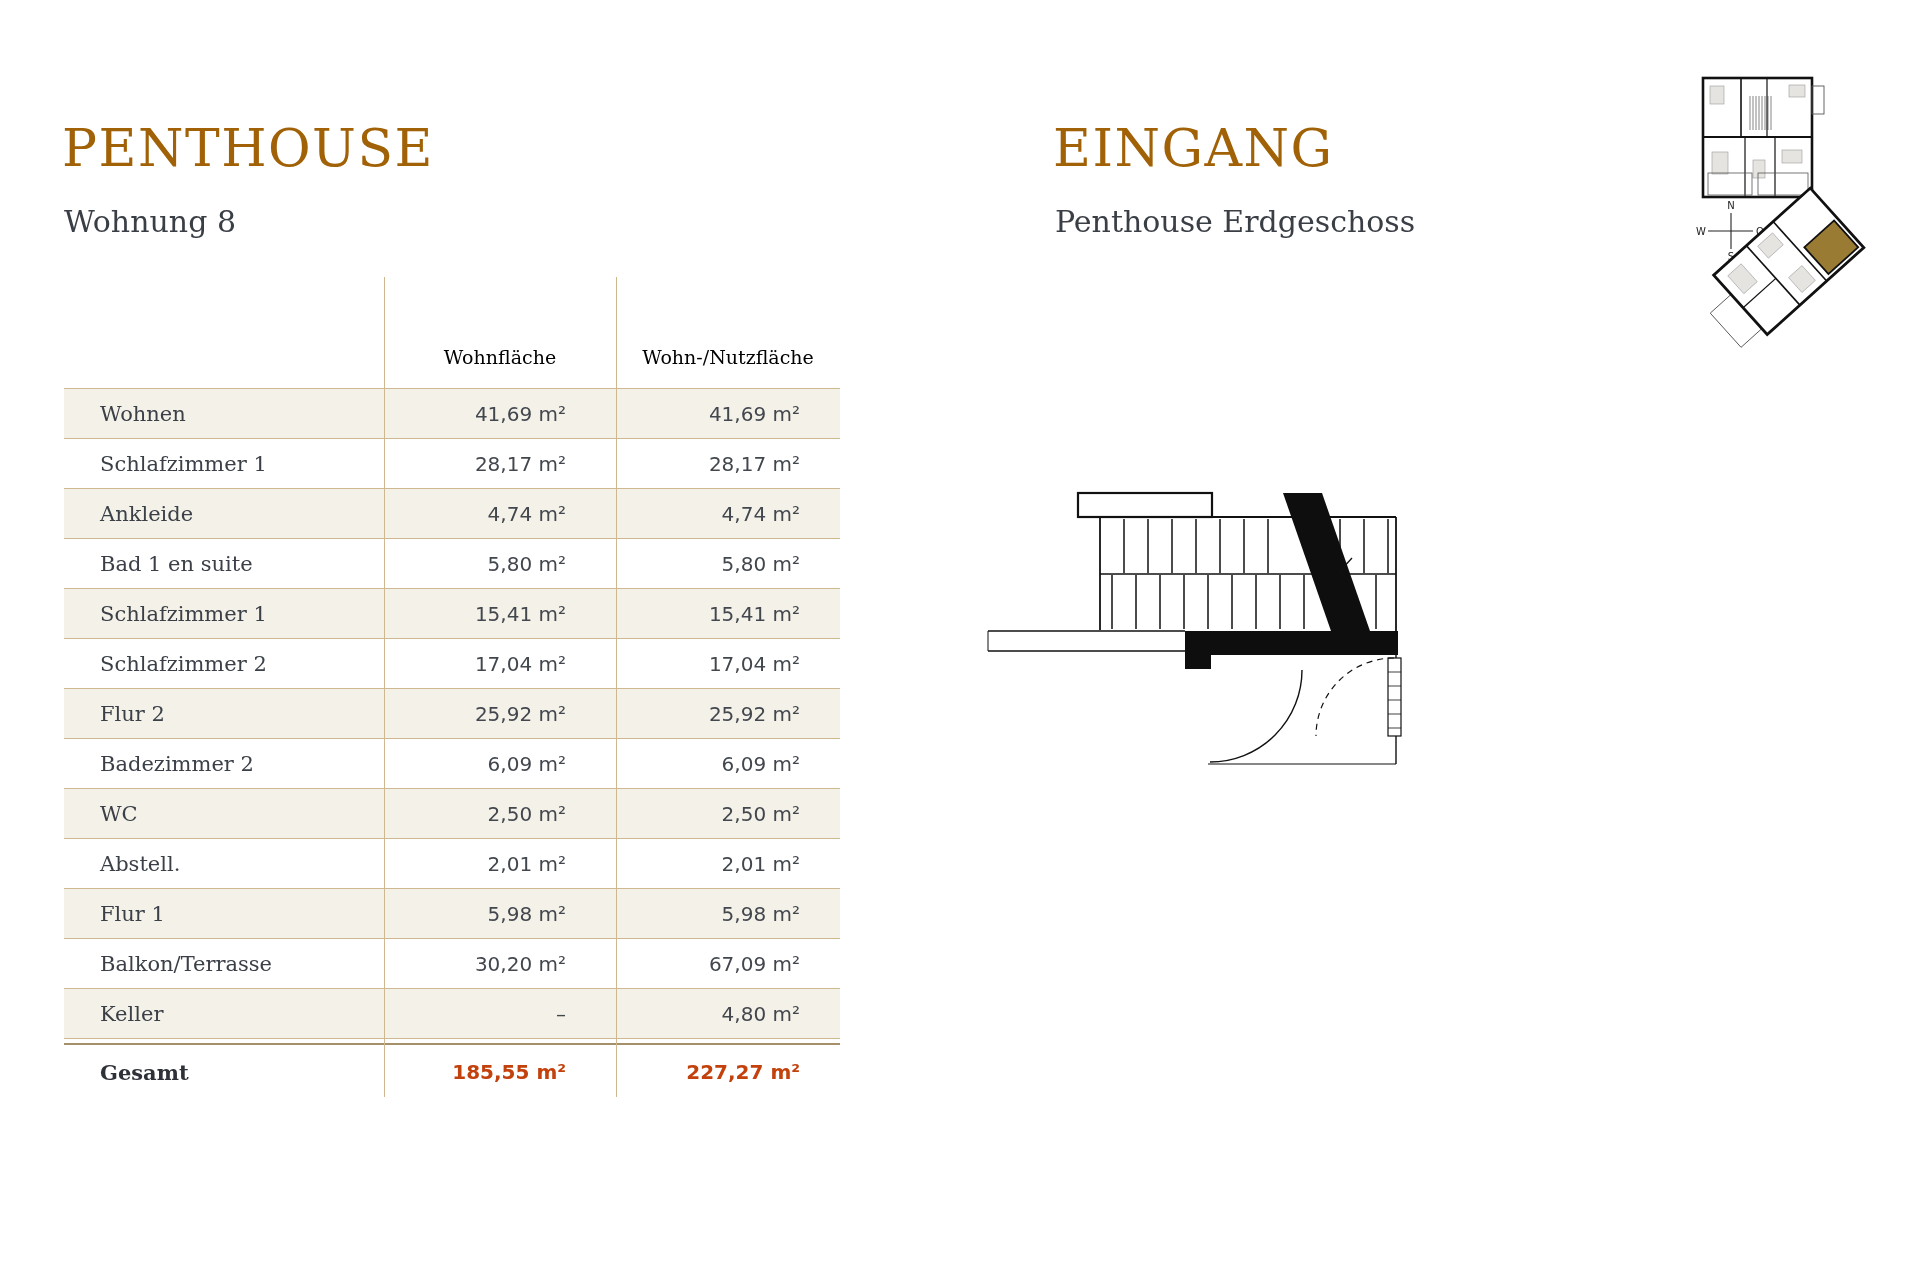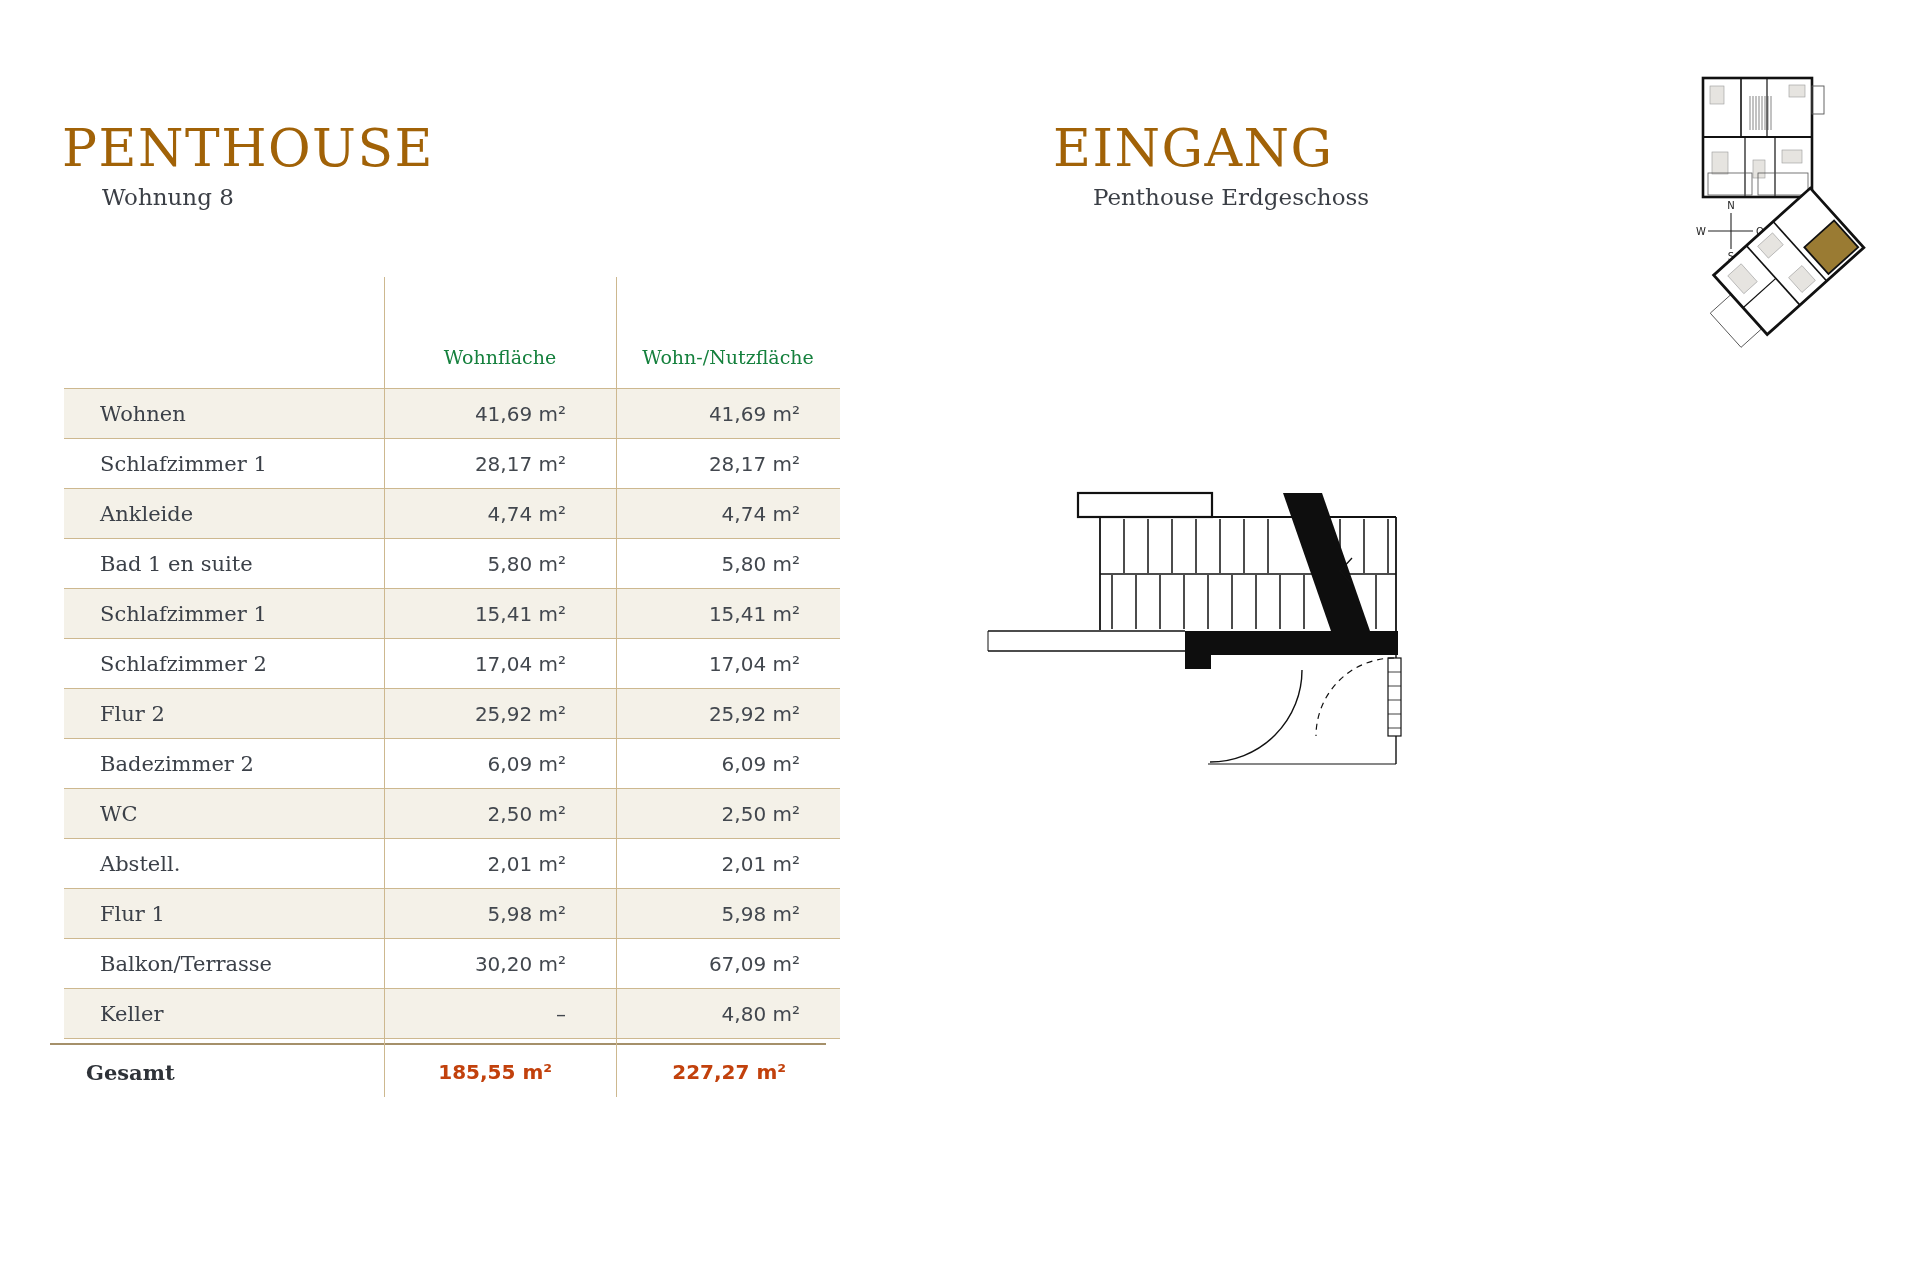--- a/index.html
+++ b/index.html
@@ -1,32 +1,32 @@
 <!DOCTYPE html>
 <html><head>
 <meta charset="utf-8">
 <style>
   html,body{margin:0;padding:0;background:#ffffff;}
   .page{position:relative;width:1920px;height:1280px;background:#ffffff;overflow:hidden;
         font-family:"DejaVu Serif","Liberation Serif",serif;}
   .title{position:absolute;top:118px;font-size:52px;letter-spacing:1.5px;color:#a16207;
          font-weight:400;white-space:nowrap;}
-  .subtitle{position:absolute;top:184px;font-size:23px;color:#3a3e45;white-space:nowrap;margin-left:38px;}
-  .col-header{position:absolute;top:346px;font-size:19px;color:#15803d;text-align:center;}
+  .subtitle{position:absolute;top:204px;font-size:30px;color:#3a3e45;white-space:nowrap;}
+  .col-header{position:absolute;top:346px;font-size:19px;color:#000000;text-align:center;}
   #rows{position:absolute;left:64px;top:388px;width:776px;border-top:1px solid #cdb88f;}
   .trow{display:flex;height:50px;box-sizing:border-box;border-bottom:1px solid #cdb88f;
         align-items:center;}
   .trow.alt{background:#f4f1e8;}
   .c{box-sizing:border-box;}
   .c.name{width:320px;padding-left:36px;font-size:21px;color:#3b4048;}
   .c.v{font-family:"DejaVu Sans","Liberation Sans",sans-serif;font-size:20px;color:#42474e;
        text-align:right;}
   .c.v1{width:232px;padding-right:50px;}
   .c.v2{width:224px;padding-right:40px;}
-  #total-row{position:absolute;left:50px;top:1043px;width:776px;height:54px;
+  #total-row{position:absolute;left:64px;top:1043px;width:776px;height:54px;
              border-top:2px solid #a5906a;display:flex;align-items:center;font-weight:bold;}
   #total-row .c.name{font-size:21px;color:#2e3238;}
   #total-row .c.v{font-weight:bold;color:#c2410c;}
   .vline{position:absolute;top:277px;width:1px;height:820px;background:#cdb88f;}
   svg text{font-family:"DejaVu Sans","Liberation Sans",sans-serif;}
 </style>
 </head>
 <body>
 
 <div class="page">

